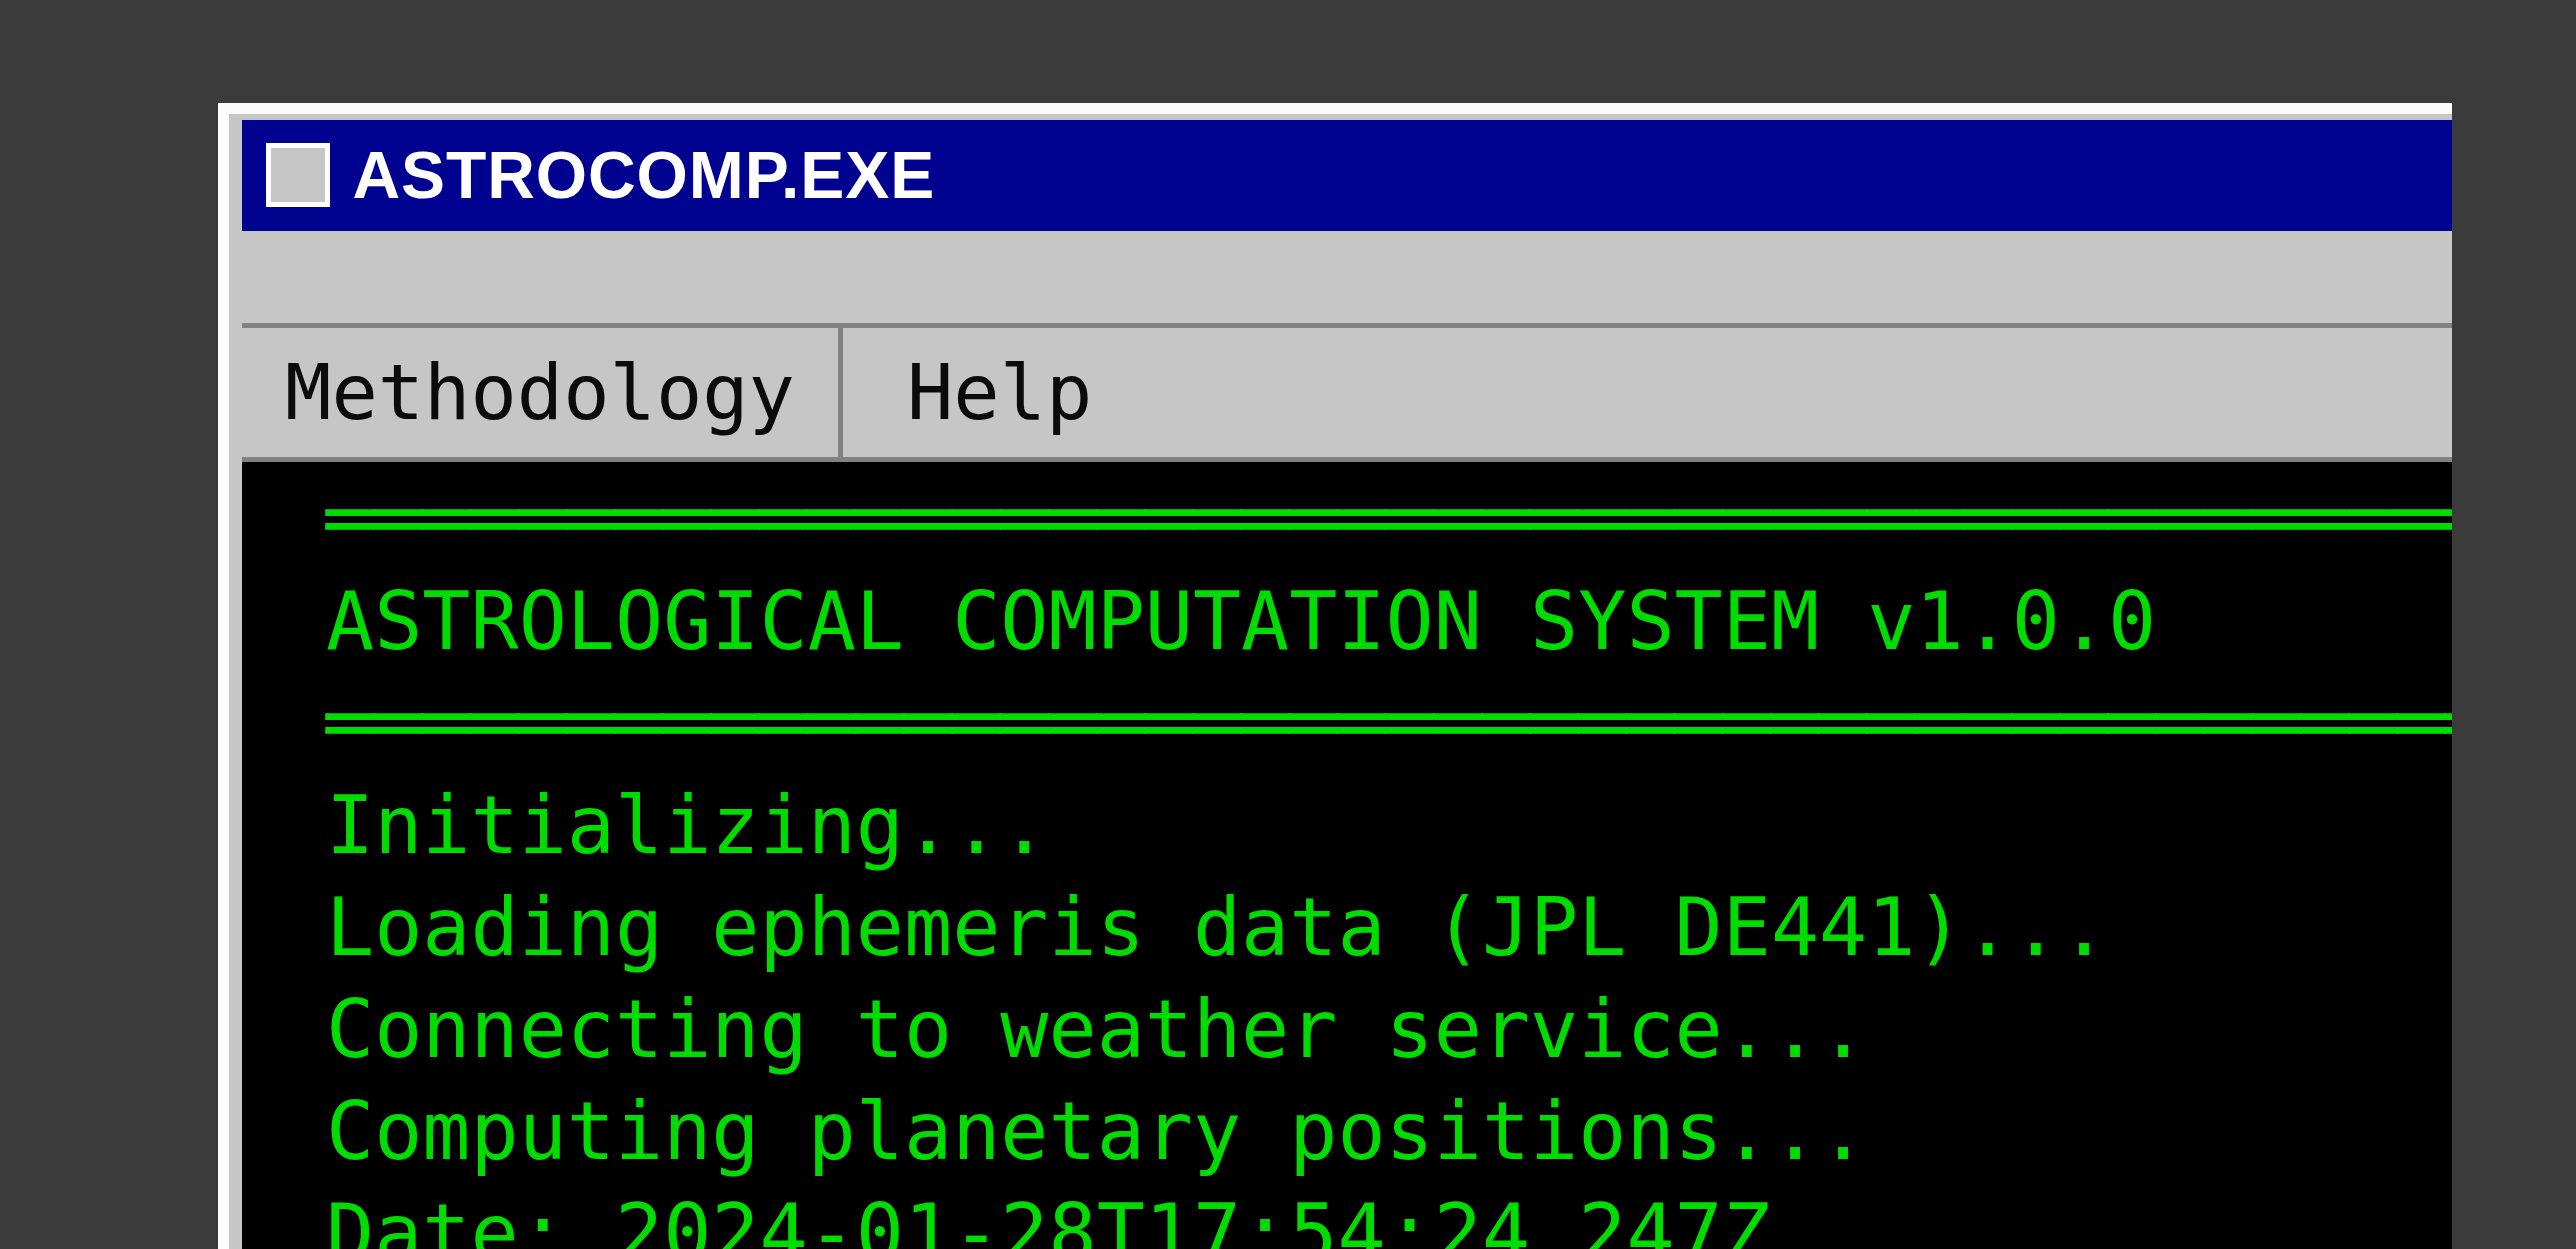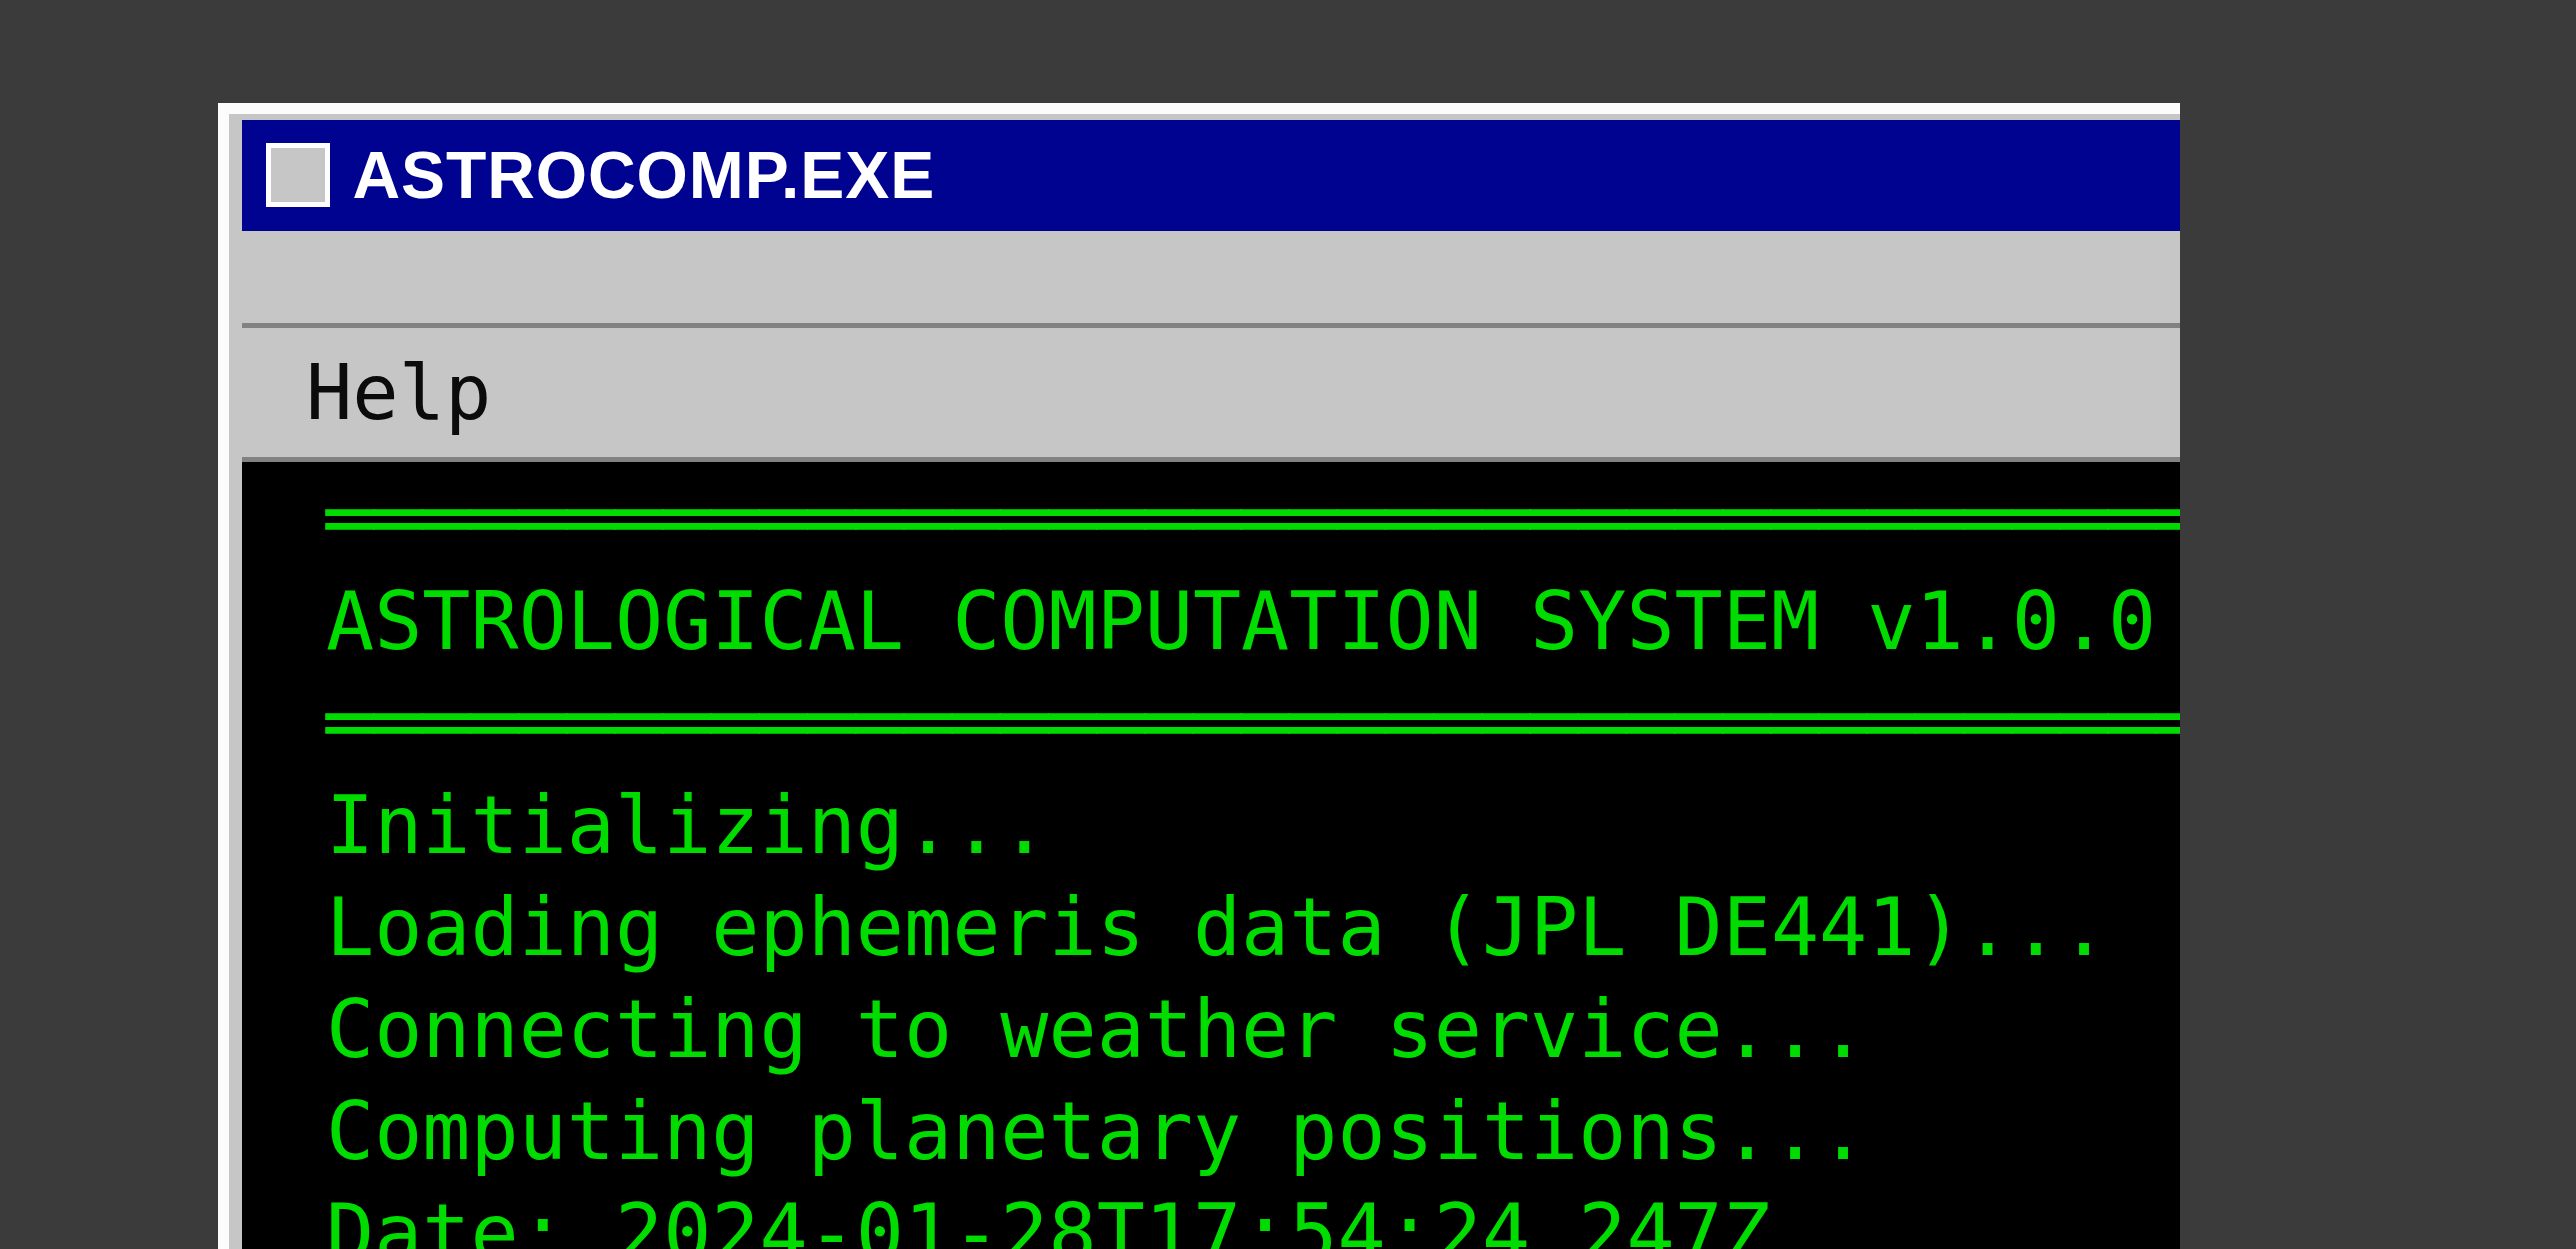--- a/index.html
+++ b/index.html
@@ -5,21 +5,21 @@
   html, body {
     margin: 0;
     padding: 0;
     width: 2576px;
     height: 1250px;
     overflow: hidden;
     background: #3b3b3b;
   }
   .desktop {
     position: relative;
-    width: 2180px;
+    width: 2452px;
     height: 1250px;
     background: #3b3b3b;
     overflow: hidden;
   }
   .window {
     position: absolute;
     left: 218px;
     top: 103px;
     width: 2473px;
     height: 1311px;
@@ -114,20 +114,23 @@
   <div class="window">
 
     <div class="titlebar">
       <span class="titleicon"></span>
       <span class="titletext">ASTROCOMP.EXE</span>
     </div>
 
     <div class="chrome-gap"></div>
 
     <div class="tabrow">
+      <div class="tab tab-methodology">
+        <span>Methodology</span>
+      </div>
       <div class="tab tab-help">
         <span>Help</span>
       </div>
     </div>
 
     <div class="terminal">
       <div class="tline">════════════════════════════════════════════════════════════</div>
       <div class="tline">ASTROLOGICAL COMPUTATION SYSTEM v1.0.0</div>
       <div class="tline">════════════════════════════════════════════════════════════</div>
       <div class="tline">Initializing...</div>

